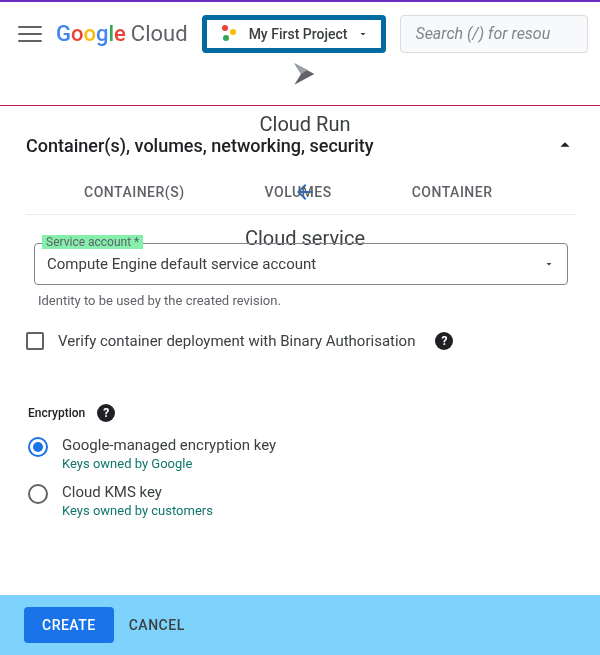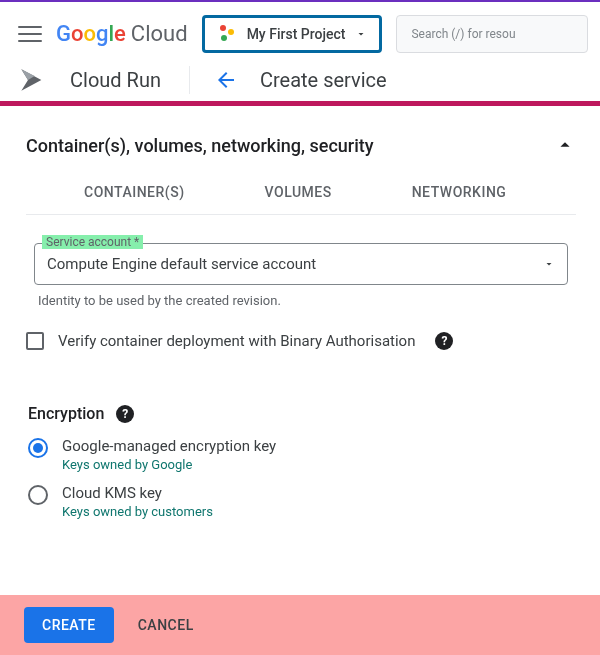--- a/index.html
+++ b/index.html
@@ -6,32 +6,32 @@
     body { width:600px; height:655px; background:#fff; color:#202124; overflow:hidden; position:relative; }
     .purple-top { height:2px; background:#6b2fbf; }
     
     .topbar { display:flex; align-items:center; gap:14px; padding:13px 12px 6px 18px; height:56px; }
     .hamburger { width:24px; height:24px; display:flex; flex-direction:column; justify-content:center; gap:5px; cursor:pointer; }
     .hamburger span { display:block; height:2px; background:#5f6368; border-radius:1px; }
     .gc-logo { display:flex; align-items:center; gap:5px; font-size:22px; }
     .gc-word { font-weight:500; letter-spacing:0; }
     .gG1{color:#4285F4;} .gG2{color:#EA4335;} .gG3{color:#FBBC05;} .gG4{color:#4285F4;} .gG5{color:#34A853;} .gG6{color:#EA4335;}
     .gc-cloud { color:#5f6368; font-weight:400; }
-    .project-picker { display:flex; align-items:center; gap:10px; border:3px solid #0369a1; border-radius:4px; padding:6px 12px; height:38px; cursor:pointer; }
+    .project-picker { display:flex; align-items:center; gap:10px; border:5px solid #0369a1; border-radius:4px; padding:6px 12px; height:38px; cursor:pointer; }
     .proj-dots { position:relative; width:20px; height:20px; }
     .proj-dots i { position:absolute; width:6px; height:6px; border-radius:50%; }
     .proj-dots i:nth-child(1){background:#EA4335; left:3px; top:1px;}
     .proj-dots i:nth-child(2){background:#FBBC05; left:11px; top:5px;}
     .proj-dots i:nth-child(3){background:#34A853; left:4px; top:11px;}
     .proj-label{ font-size:14px; color:#3c4043; font-weight:500;}
     .proj-caret { margin-left:auto; }
     .search-box { flex:1; display:flex; align-items:center; border:1px solid #dadce0; border-radius:4px; height:38px; padding:0 14px; min-width:0; background:#f8f9fa; }
-    .search-box input { border:none; outline:none; background:transparent; width:100%; font-size:12px; color:#5f6368; }
+    .search-box input { border:none; outline:none; background:transparent; width:100%; font-size:16px; color:#5f6368;font-style:italic; }
     .search-box input::placeholder{ color:#80868b; }
-    .secondbar { display:flex; align-items:center; height:48px; padding:0 6px 0 16px; border-bottom:5px solid #be185d; gap:22px; }
+    .secondbar { display:flex; align-items:center; height:48px; padding:0 6px 0 16px; border-bottom:1px solid #be185d; gap:22px;flex-direction:column; }
     .run-mark { width:32px; height:32px; }
     .svc-title { font-size:20px; color:#3c4043; font-weight:400; }
     .vline { width:1px; height:28px; background:#e8eaed; margin:0 2px 0 6px; }
     .back-arrow { color:#1a73e8; display:flex; align-items:center; cursor:pointer; }
     .page-h { font-size:20px; color:#3c4043; }
     
     .content { padding:28px 24px 20px 26px; }
     .section-head { display:flex; align-items:flex-end; justify-content:space-between; margin-bottom:18px; }
     .section-head h2 { font-size:18px; font-weight:500; }
     .chev-up { cursor:pointer; }
@@ -40,28 +40,28 @@
     .tab.active { color:#1a73e8; border-bottom-color:#1a73e8; }
     .field-wrap { position:relative; margin:0 8px 6px; }
     .floating-label { position:absolute; top:-8px; left:8px; background:#86efac; padding:0 4px; font-size:12px; color:#5f6368; }
     .select-box { border:1px solid #80868b; border-radius:4px; height:42px; display:flex; align-items:center; padding:0 12px; cursor:pointer; justify-content:space-between; font-size:15px; color:#3c4043; }
     .helptext { font-size:13px; color:#5f6368; margin:8px 0 0 12px; }
     .check-row { display:flex; align-items:center; gap:14px; margin:24px 0 0 0; }
     .checkbox { width:18px; height:18px; border:2px solid #5f6368; border-radius:2px; cursor:pointer; flex-shrink:0; }
     .check-label { font-size:15px; color:#3c4043; }
     .help-dot { width:18px; height:18px; border-radius:50%; background:#202124; color:#fff; font-size:12px; font-weight:700; display:inline-flex; align-items:center; justify-content:center; margin-left:6px; cursor:pointer; }
     .enc-head { display:flex; align-items:center; gap:6px; margin:54px 0 14px 2px; }
-    .enc-head h3 { font-size:16px; font-weight:500; }
+    .enc-head h3 { font-size:12px; font-weight:500; }
     .radio-row { display:flex; align-items:flex-start; gap:14px; margin:6px 0 12px 2px; cursor:pointer; }
     .radio { width:20px; height:20px; border-radius:50%; border:2px solid #5f6368; flex-shrink:0; margin-top:1px; display:flex; align-items:center; justify-content:center; }
     .radio.selected { border-color:#1a73e8; }
     .radio.selected::after { content:""; width:10px; height:10px; border-radius:50%; background:#1a73e8; }
     .radio-texts .r-title { font-size:15px; color:#3c4043; }
     .radio-texts .r-sub { font-size:13px; color:#0f766e; margin-top:2px; }
-    .footer { position:absolute; left:0; bottom:0; width:100%; display:flex; align-items:center; gap:24px; padding:12px 24px; background:#fca5a5; }
+    .footer { position:absolute; left:0; bottom:0; width:100%; display:flex; align-items:center; gap:15px; padding:12px 24px; background:#7dd3fc; }
     .btn-primary { background:#1a73e8; color:#fff; border:none; border-radius:4px; height:36px; padding:0 18px; font-size:14px; letter-spacing:.5px; font-weight:500; cursor:pointer; }
     .btn-text { background:none; border:none; color:#3c4043; font-size:14px; letter-spacing:.5px; font-weight:500; cursor:pointer; }
     svg { display:block; }
   </style>
 </head>
 <body>
 
 <div class="purple-top"></div>
 
 <div class="topbar">
@@ -101,37 +101,37 @@
         <path fill="#9aa0a6" d="M8 8 L28 18 L18 24 Z"></path>
       </svg>
   </span>
   <span class="svc-title">Cloud Run</span>
   <span class="vline"></span>
   <span class="back-arrow">
     <svg width="24" height="24" viewBox="0 0 24 24">
         <path d="M20 11H7.83l5.59-5.59L12 4l-8 8 8 8 1.41-1.41L7.83 13H20z" fill="#1a73e8"></path>
       </svg>
   </span>
-  <span class="page-h">Create service</span>
+  <span class="page-h">Cloud service</span>
 </div>
 
 <div class="content">
   <div class="section-head">
     <h2>Container(s), volumes, networking, security</h2>
     <span class="chev-up">
       <svg width="22" height="22" viewBox="0 0 24 24">
           <path d="M7 14l5-5 5 5z" fill="#202124"></path>
         </svg>
     </span>
   </div>
 
   <div class="tabs">
     <div class="tab">CONTAINER(S)</div>
     <div class="tab">VOLUMES</div>
-    <div class="tab">NETWORKING</div>
+    <div class="tab">CONTAINER</div>
   </div>
 
   <div class="field-wrap">
     <span class="floating-label">Service account *</span>
     <div class="select-box">
       <span>Compute Engine default service account</span>
       <span>
         <svg width="12" height="12" viewBox="0 0 24 24">
             <path d="M7 10l5 5 5-5z" fill="#3c4043"></path>
           </svg>

